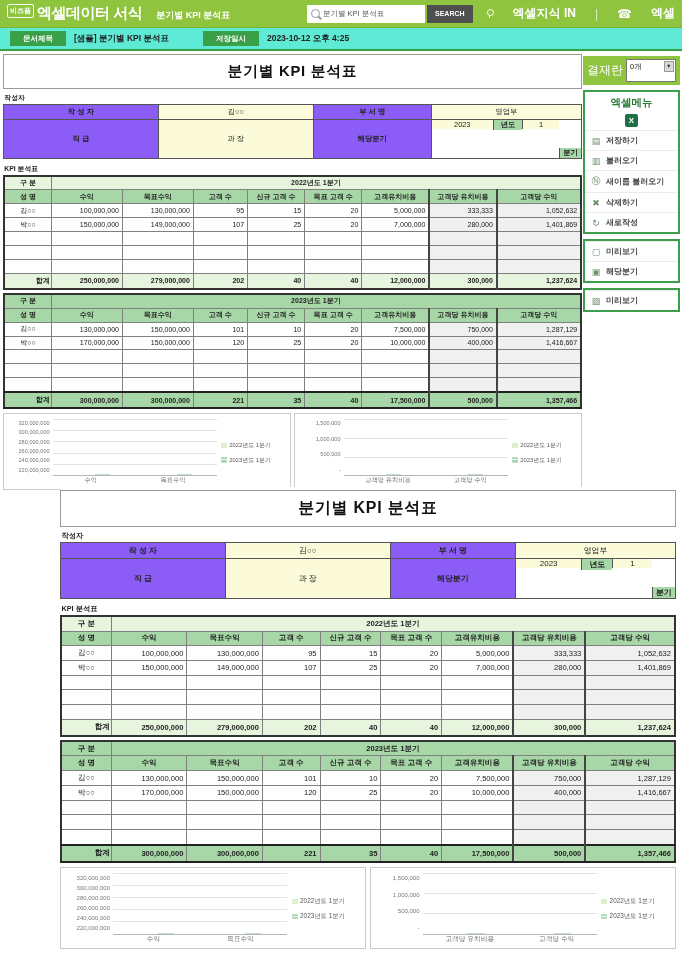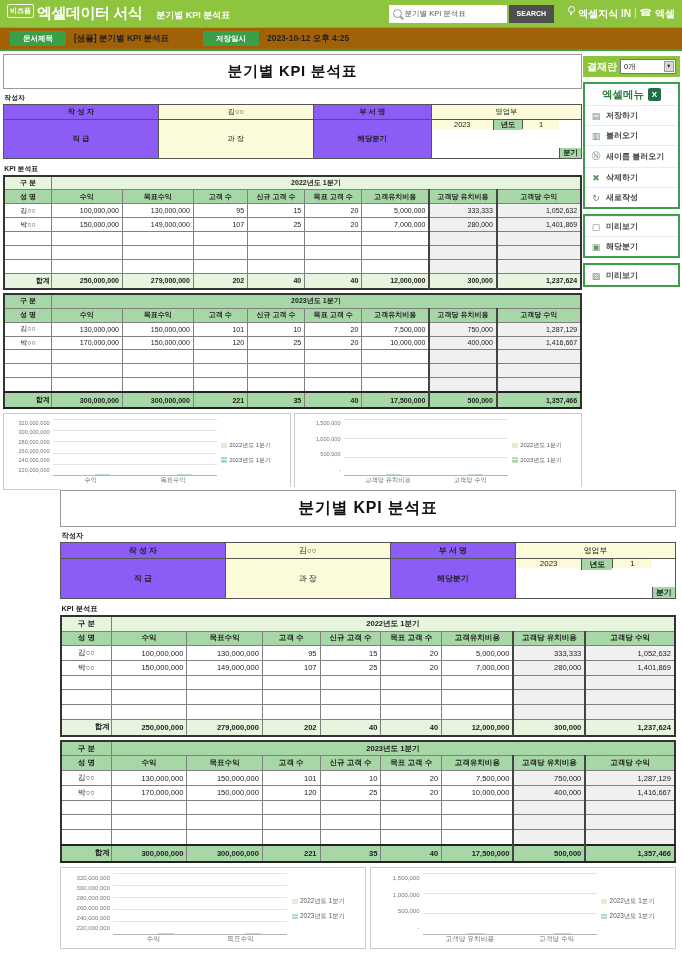--- a/index.html
+++ b/index.html
@@ -9,36 +9,36 @@
   .topbar{height:28px;background:#8fc43e;display:flex;align-items:center;padding:0 7px;box-sizing:border-box;border-bottom:1px solid #7db32f;white-space:nowrap;}
   .logo-badge{border:1px solid rgba(255,255,255,.95);color:#fff;font-size:7px;font-weight:bold;padding:1px 2px;border-radius:2px;align-self:flex-start;margin-top:4px;}
   .brand{color:#fff;font-size:15px;font-weight:bold;margin-left:3px;letter-spacing:-0.5px;}
   .top-sub{color:#fff;font-size:9px;font-weight:bold;margin-left:14px;margin-top:3px;}
   .searchwrap{margin-left:auto;display:flex;align-items:center;}
   .searchbox{width:118px;height:18px;background:#fff;display:flex;align-items:center;padding:0 4px;box-sizing:border-box;gap:3px;}
   .mag{width:7px;height:7px;border:1.5px solid #999;border-radius:50%;position:relative;flex-shrink:0;}
   .mag::after{content:"";position:absolute;width:4px;height:1.5px;background:#999;transform:rotate(45deg);left:6px;top:7px;}
   .searchbox input{border:0;outline:0;flex:1;font-size:7.5px;color:#555;font-family:inherit;padding:0;min-width:0;background:transparent;}
   .searchbtn{height:18px;background:#4f4f4f;color:#fff;border:0;font-size:7px;font-weight:bold;padding:0 8px;margin-left:2px;font-family:inherit;}
-  .toplinks{color:#fff;font-size:10px;font-weight:bold;display:flex;gap:3px;margin-left:14px;flex-shrink:0;}
+  .toplinks{color:#fff;font-size:12px;font-weight:bold;display:flex;align-items:center;gap:19px;margin-left:14px;flex-shrink:0;}
   .pin{display:inline-block;width:5px;height:5px;border:1.3px solid #fff;border-radius:50%;position:relative;top:-1px;}
   .pin::after{content:"";position:absolute;left:1px;top:5px;width:1.4px;height:3px;background:#fff;}
   .tl-div{opacity:.7;font-weight:normal;}
   
-  .docbar{height:21px;background:#a16207;display:flex;align-items:center;padding:0 10px;gap:8px;border-bottom:2px solid #3aa047;}
+  .docbar{height:21px;background:#5eead4;display:flex;align-items:center;padding:0 10px;gap:8px;border-bottom:2px solid #3aa047;}
   .badge{background:#3aa047;color:#fff;font-size:7.5px;font-weight:bold;padding:2.5px 13px;}
   .docval{font-size:8.5px;font-weight:bold;color:#222;margin-right:26px;}
   
   .sidebar{position:absolute;right:2px;top:56px;width:97px;}
   .approval{background:#8fc43e;display:flex;align-items:center;gap:3px;padding:3px 4px;}
-  .approval .lab{color:#fff;font-size:10px;font-weight:bold;flex-shrink:0;}
-  .apsel{flex:1;background:#fff;border:1px solid #777;height:13px;display:flex;align-items:center;justify-content:space-between;padding:0 1px 0 3px;font-size:7.5px;color:#222;cursor:pointer;}
+  .approval .lab{color:#fff;font-size:12px;font-weight:normal;flex-shrink:0;}
+  .apsel{flex:1;background:#fff;border:1px solid #777;height:13px;display:flex;align-items:center;justify-content:space-between;padding:0 1px 8px 3px;font-size:7.5px;color:#222;cursor:pointer;}
   .apsel .arr{background:#d9d9d9;border:1px solid #999;font-size:5.5px;line-height:9px;padding:0 1.5px;color:#333;}
   .menu-box{border:2px solid #3d9e4c;background:#fff;margin-top:5px;}
-  .menu-head{display:flex;justify-content:center;gap:4px;padding:4px 0 3px;font-size:10.5px;font-weight:bold;color:#2a7d36;}
+  .menu-head{display:flex;align-items:center;justify-content:center;gap:4px;padding:4px 0 3px;font-size:10.5px;font-weight:bold;color:#2a7d36;flex-direction:column;}
   .xlicon{width:13px;height:13px;background:#1e7145;color:#fff;font-size:8px;font-weight:bold;display:inline-flex;align-items:center;justify-content:center;border-radius:2px;}
   .menu-item{display:flex;align-items:center;gap:5px;padding:4px 6px;font-size:8px;font-weight:bold;color:#444;border-top:1px solid #ececec;cursor:pointer;}
   .menu-item .mi{width:10px;text-align:center;color:#6a8f6a;font-size:9px;font-weight:normal;}
   
   .doc{position:absolute;background:#fff;}
   #doc1{left:3px;top:52px;width:579px;font-size:8px;}
   #doc2{left:60px;top:487px;width:616px;font-size:8.6px;}
   .title-box{border:1px solid #999;height:4.1em;display:flex;align-items:center;justify-content:center;margin-top:0.3em;}
   .title-box .t{font-size:1.85em;font-weight:bold;color:#111;letter-spacing:0.05em;}
   .sec-label{font-size:0.85em;font-weight:bold;color:#222;margin:0.6em 0 0.15em 0.2em;}

